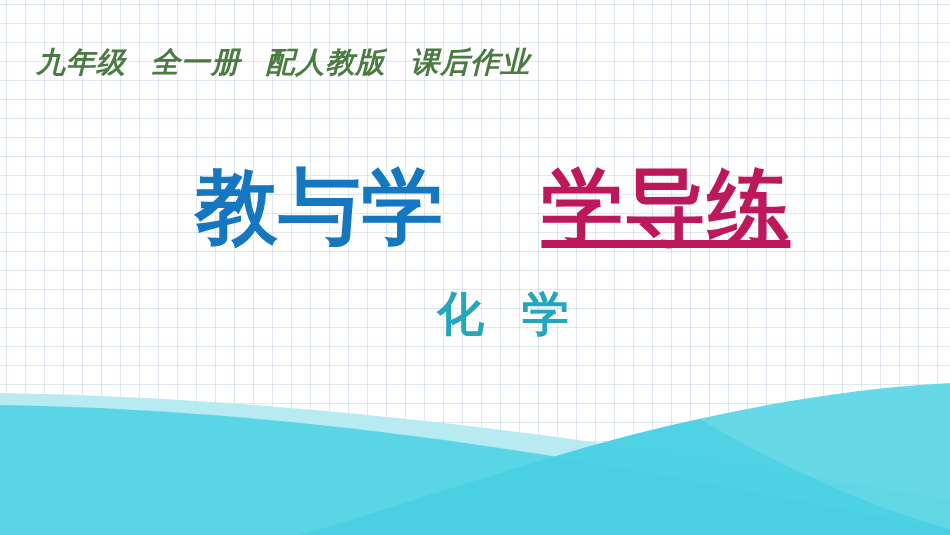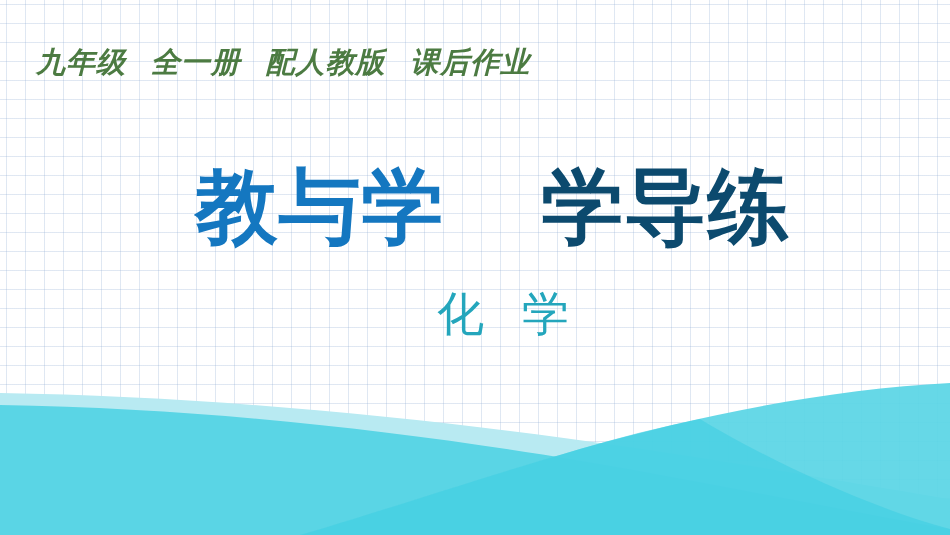--- a/index.html
+++ b/index.html
@@ -83,31 +83,31 @@
   .title-main {
     font-family: "Liberation Sans", "DejaVu Sans", sans-serif;
     font-size: 82px;
     font-weight: 700;
     letter-spacing: 1px;
     vertical-align: baseline;
     margin-left: 36px;
   }
   .title-blue { color: #1477c0; }
   .title-gap  { display: inline-block; width: 52px; }
-  .title-red  { color: #0c4a6e; }
+  .title-red  { color: #be185d; text-decoration: underline; }
 
   .subject {
     position: absolute;
     left: 0;
     top: 290px;
     width: 950px;
     text-align: center;
     font-family: "Liberation Sans", "DejaVu Sans", sans-serif;
     font-size: 47px;
-    font-weight: 400;
+    font-weight: 700;
     color: #24a6bc;
     letter-spacing: 4px;
     white-space: pre;
     line-height: 1;
     
     padding-left: 60px;
     box-sizing: border-box;
   }
 </style>
 </head>

